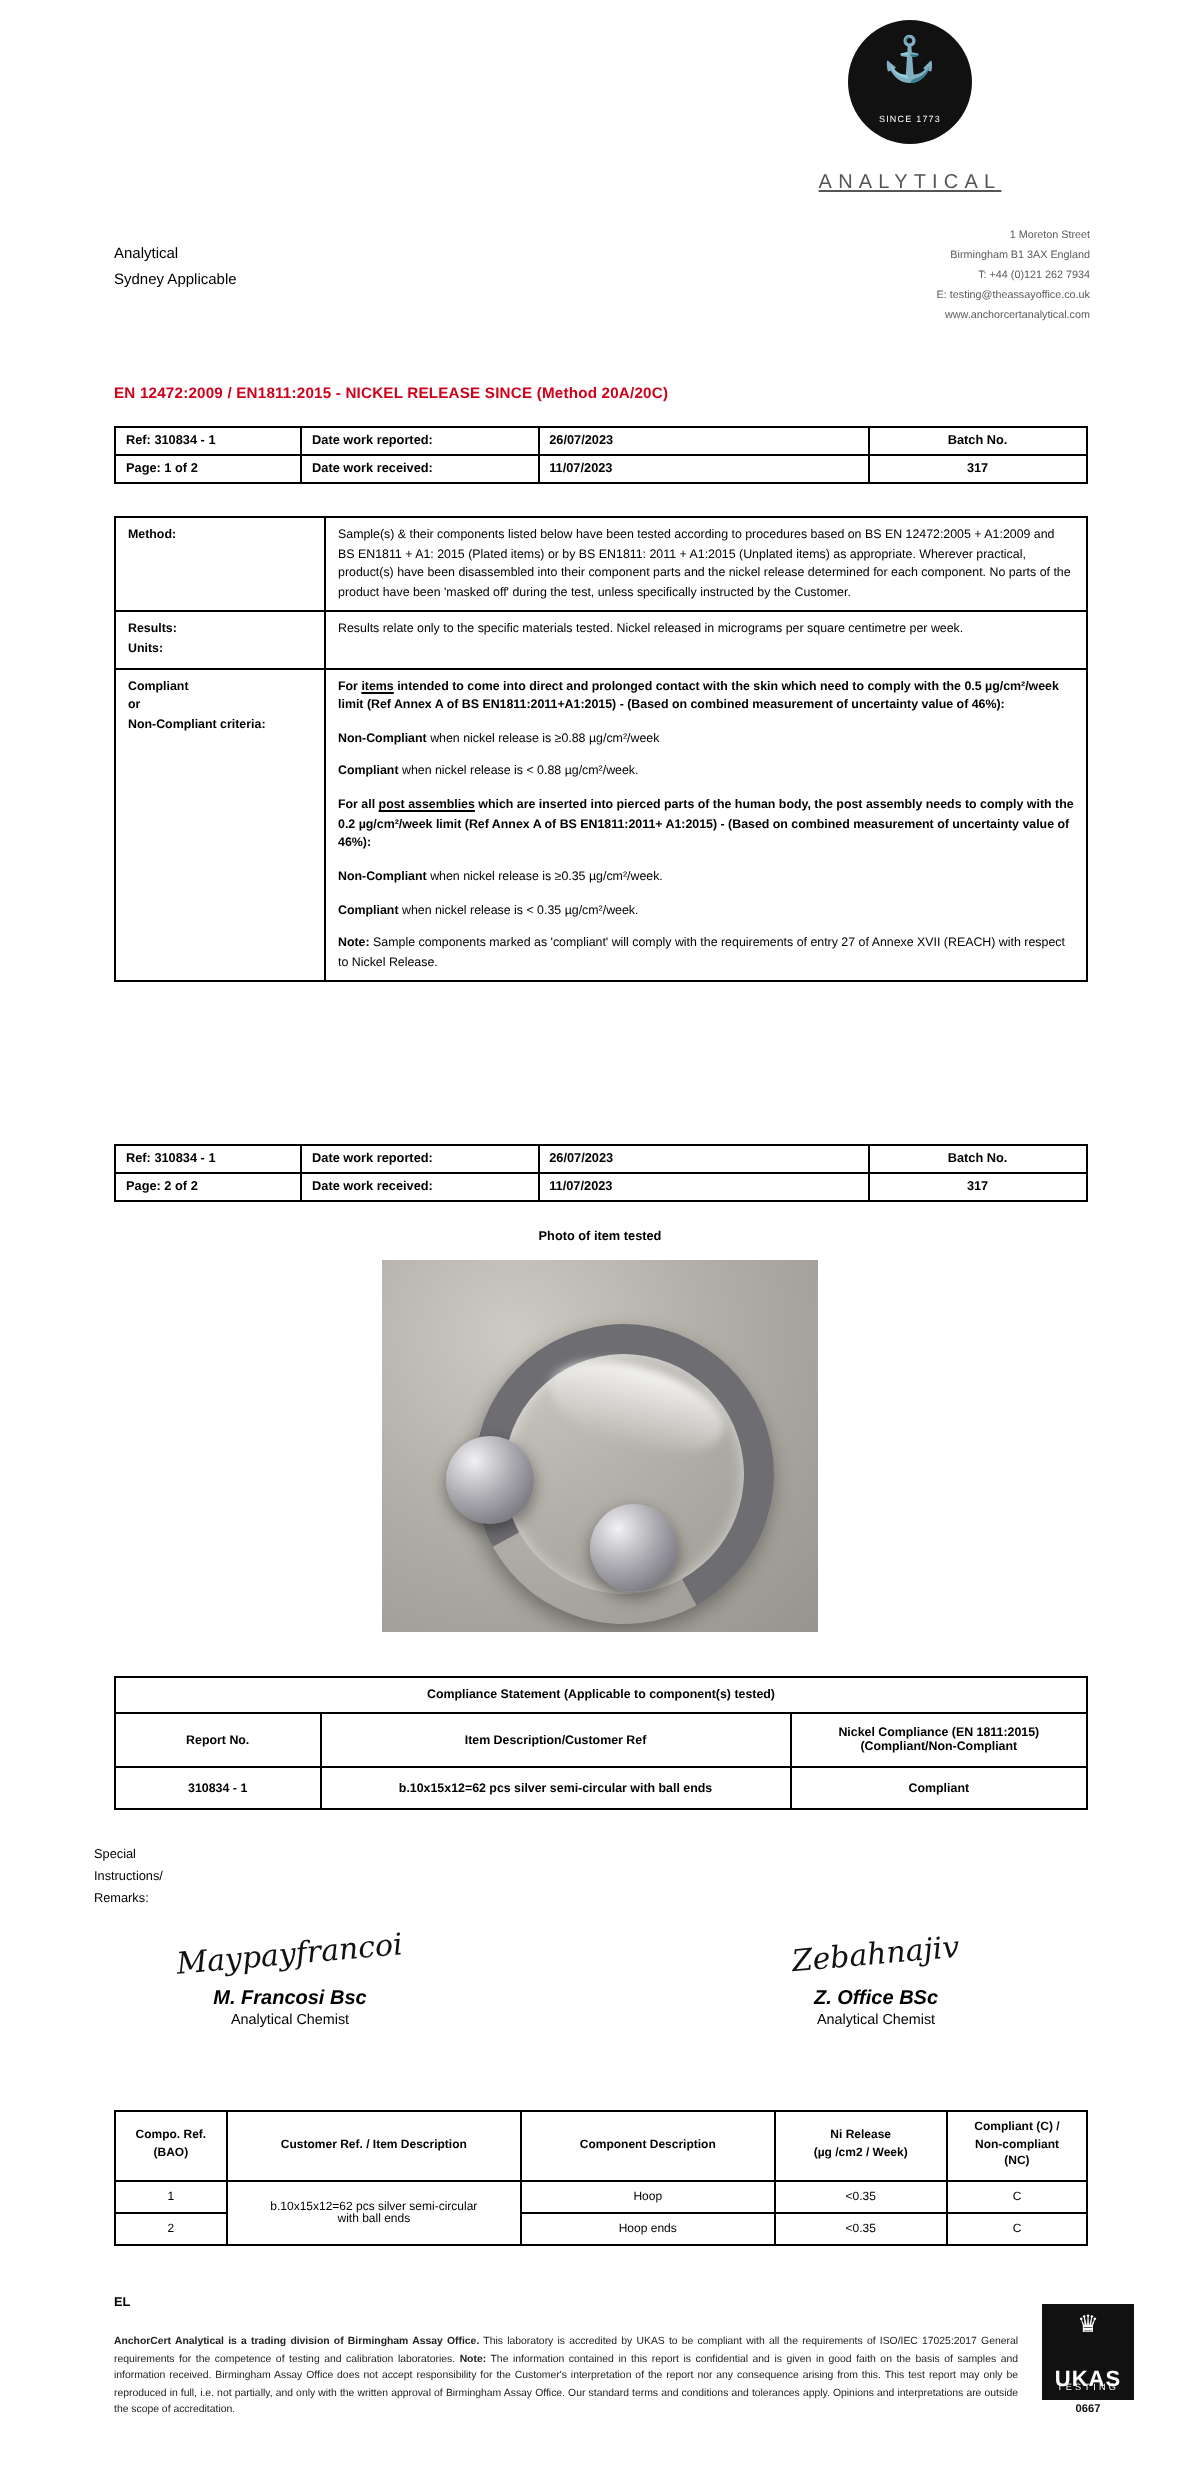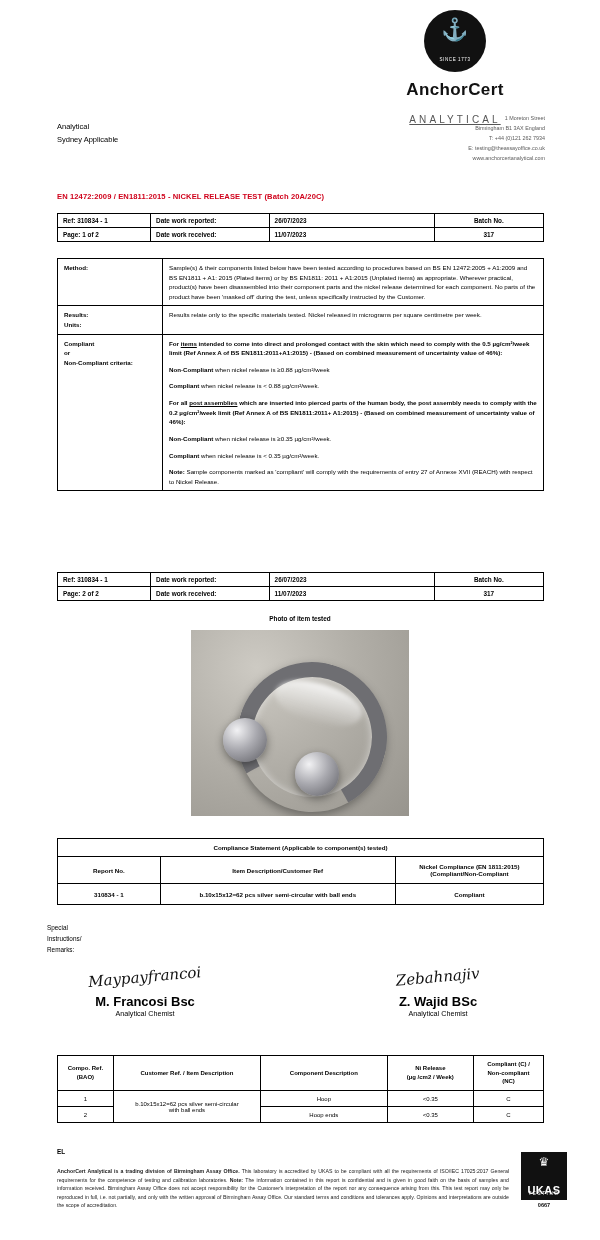--- a/index.html
+++ b/index.html
@@ -260,22 +260,23 @@
     font-family: "DejaVu Serif", serif;
     font-style: italic;
     font-size: 15px;
     color: #111;
     transform: rotate(-5deg);
     height: 24px;
     white-space: nowrap;
   }
   .sig-name {
     margin-top: 2px;
-    font-size: 13px;
-    font-weight: bold;
+    font-size: 10px;
+    font-weight: bold;
+    font-style: italic;
   }
   .sig-role {
     font-size: 7.2px;
   }
 
   
   .res-table {
     position: absolute;
     left: 57px;
     top: 1055px;
@@ -366,39 +367,38 @@
 <body>
 
 <div class="page">
 
   <div class="header">
     <div class="logo-block">
       <div class="anchor-circle">
         <div class="anchor-glyph">⚓</div>
         <div class="anchor-since">SINCE 1773</div>
       </div>
-      <div class="brand-name">AnchorCert</div>
       <div class="brand-sub">ANALYTICAL</div>
     </div>
 
     <div class="addr">
       <div>1 Moreton Street</div>
       <div>Birmingham B1 3AX England</div>
       <div>T: +44 (0)121 262 7934</div>
       <div>E: testing@theassayoffice.co.uk</div>
       <div>www.anchorcertanalytical.com</div>
     </div>
 
     <div class="customer">
       <div>Analytical</div>
       <div>Sydney Applicable</div>
     </div>
   </div>
 
-  <div class="doc-title">EN 12472:2009 / EN1811:2015 - NICKEL RELEASE TEST (Batch 20A/20C)</div>
+  <div class="doc-title">EN 12472:2009 / EN1811:2015 - NICKEL RELEASE SINCE (Method 20A/20C)</div>
 
   <table class="ref-table" id="ref-table-1">
     <tbody>
         <tr>
       <td class="c1">Ref: 310834 - 1</td>
       <td class="c2">Date work reported:</td>
       <td class="c3">26/07/2023</td>
       <td class="c4">Batch No.</td>
     </tr>
     <tr>
@@ -495,21 +495,21 @@
     <div>Remarks:</div>
   </div>
 
   <div class="sig sig-1">
     <div class="sig-script">Maypayfrancoi</div>
     <div class="sig-name">M. Francosi Bsc</div>
     <div class="sig-role">Analytical Chemist</div>
   </div>
   <div class="sig sig-2">
     <div class="sig-script">Zebahnajiv</div>
-    <div class="sig-name">Z. Wajid BSc</div>
+    <div class="sig-name">Z. Office BSc</div>
     <div class="sig-role">Analytical Chemist</div>
   </div>
 
   <table class="res-table">
     <thead>
       <tr>
         <td class="rc1">
           <div>Compo. Ref.</div>
           <div>(BAO)</div>
         </td>

